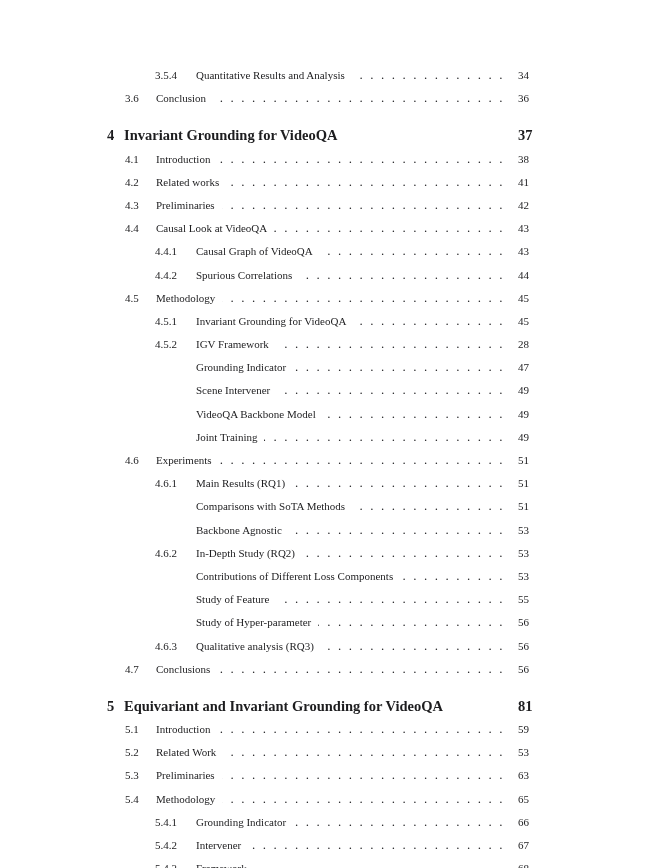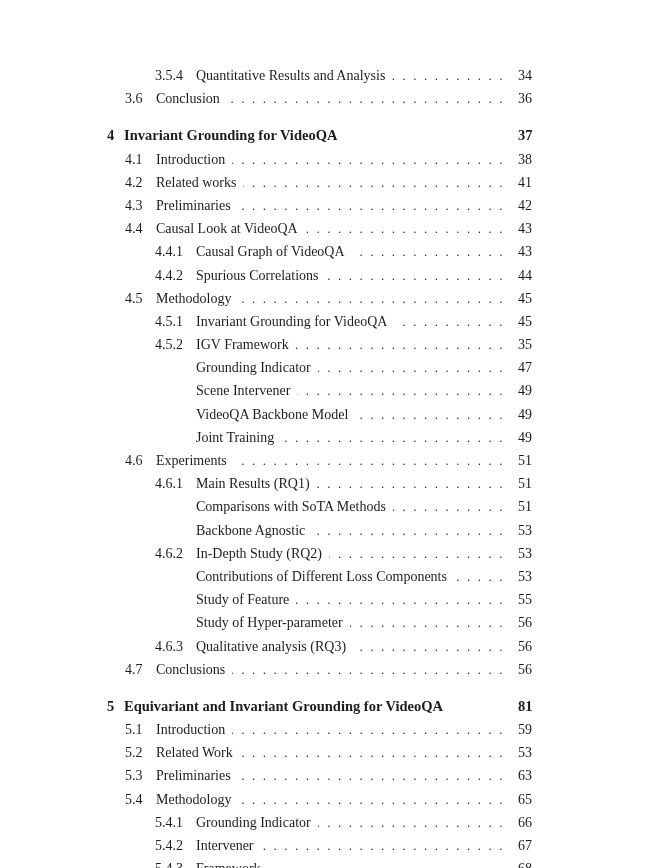--- a/index.html
+++ b/index.html
@@ -18,21 +18,21 @@
   }
   .toc {
     padding-top: 53px;
   }
   .row {
     display: flex;
     align-items: baseline;
     height: 23.2px;
     line-height: 23.2px;
     margin-right: 110px;
-    font-size: 14px;
+    font-size: 11px;
     white-space: nowrap;
   }
   .num   { flex: none; }
   .title { flex: none; margin-top: 11px; }
   .dots {
     flex: 1 1 auto;
     min-width: 0;
     overflow: hidden;
     white-space: nowrap;
     direction: rtl;
@@ -131,21 +131,21 @@
       <div class="row lvl-subsection">
     <span class="num">4.5.1</span>
     <span class="title">Invariant Grounding for VideoQA</span>
     <span class="dots"></span>
     <span class="pg">45</span>
   </div>
       <div class="row lvl-subsection">
     <span class="num">4.5.2</span>
     <span class="title">IGV Framework</span>
     <span class="dots"></span>
-    <span class="pg">35</span>
+    <span class="pg">28</span>
   </div>
       <div class="row lvl-paragraph">
 
     <span class="title">Grounding Indicator</span>
     <span class="dots"></span>
     <span class="pg">47</span>
   </div>
       <div class="row lvl-paragraph">
 
     <span class="title">Scene Intervener</span>

